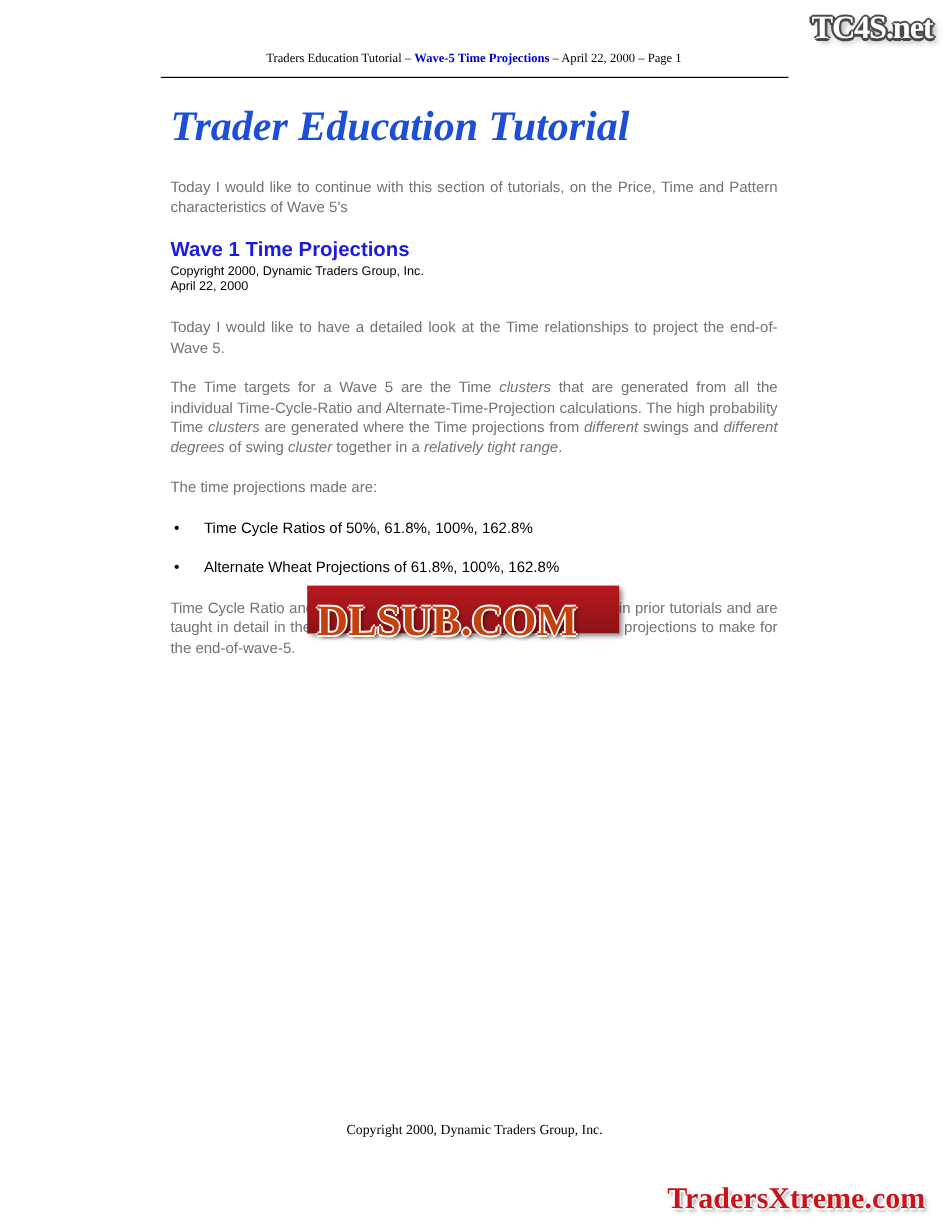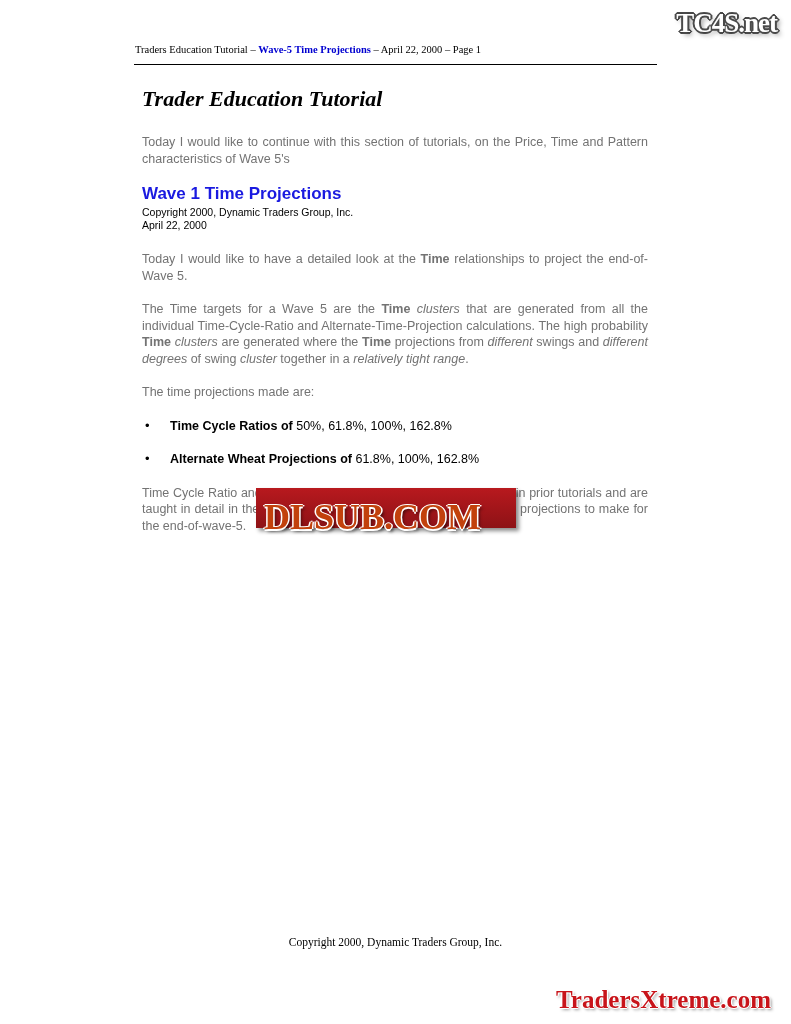--- a/index.html
+++ b/index.html
@@ -39,21 +39,21 @@
        3px 3px 5px rgba(0,0,0,0.45);
     white-space: nowrap;
   }
 
   
   .runhead {
     position: absolute;
     left: 135px;
     top: 44px;
     width: 520px;
-    text-align: left;
+    text-align: center;
     font-family: "Liberation Serif", serif;
     font-size: 10.5px;
     color: #000;
     white-space: nowrap;
   }
   .runhead .hl {
     color: #0000d0;
     font-weight: bold;
   }
   .hrule {
@@ -70,22 +70,22 @@
     position: absolute;
     left: 142px;
     top: 86px;
     width: 506px;
   }
 
   h1.title {
     font-family: "Liberation Serif", serif;
     font-style: italic;
     font-weight: bold;
-    font-size: 22px;
-    color: #000000;
+    font-size: 35px;
+    color: #1d4ed8;
     margin: 0 0 22px 0;
     letter-spacing: 0px;
   }
 
   p.body {
     font-family: "Liberation Sans", sans-serif;
     font-size: 12.5px;
     line-height: 16.5px;
     color: #737373;
     margin: 0 0 17px 0;
@@ -122,21 +122,21 @@
     padding-left: 28px;
     margin-bottom: 17px;
   }
   ul.bullets li .dot {
     position: absolute;
     left: 3px;
     top: 0;
     font-size: 13px;
   }
 
-  b.em { font-weight: bold; }
+  b.em { font-weight: normal; }
   i.em { font-style: italic; }
 
   
   .wm-dlsub {
     position: absolute;
     left: 258px;
     top: 492px;
     font-family: "Liberation Serif", serif;
     font-weight: bold;
     font-style: normal;

